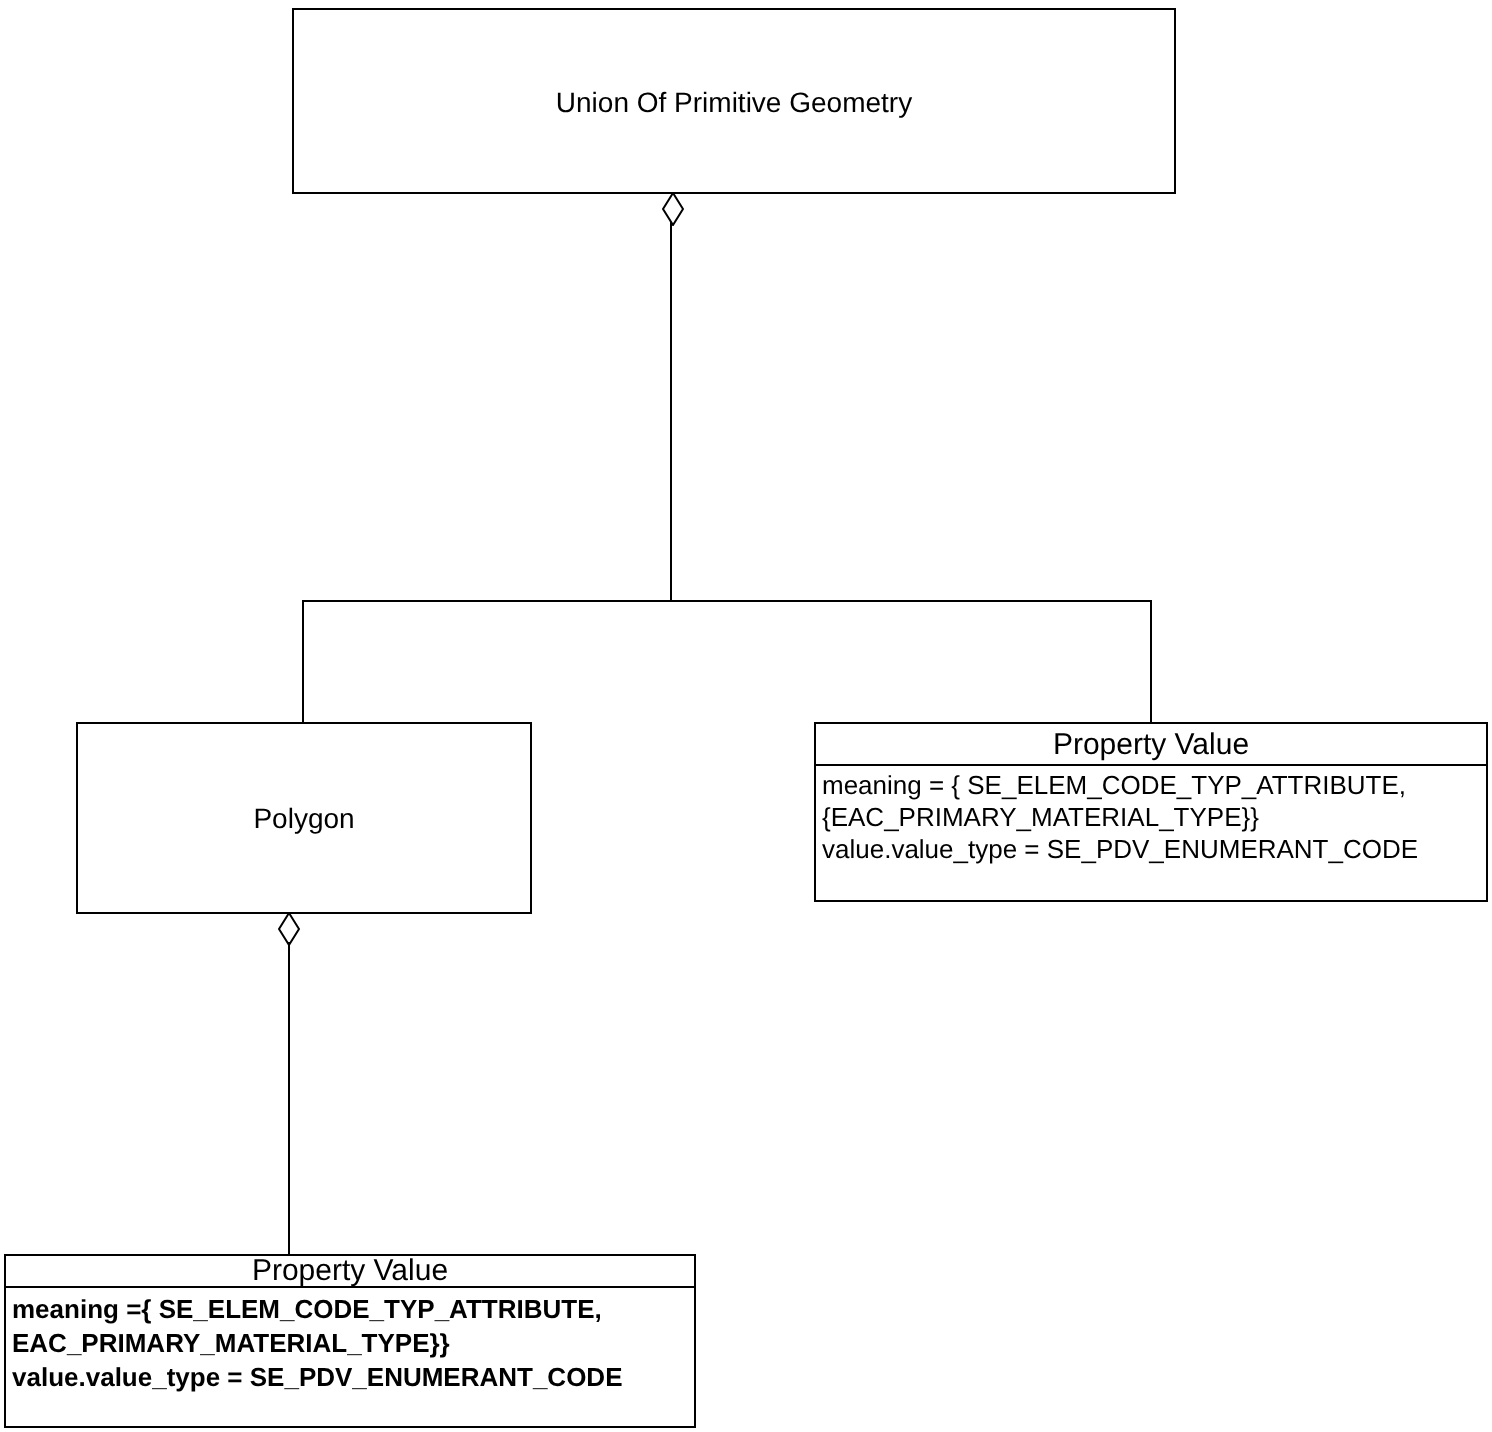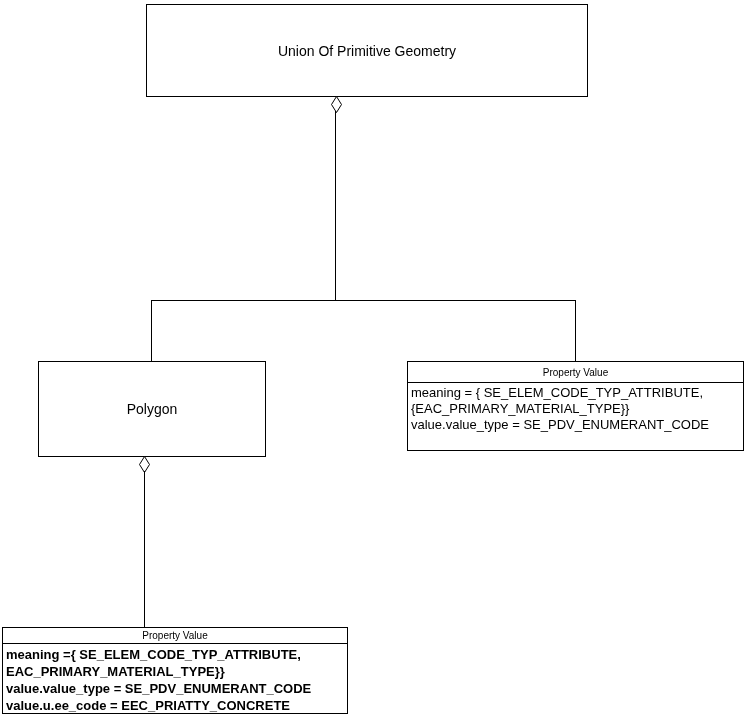--- a/index.html
+++ b/index.html
@@ -29,21 +29,21 @@
   }
   .node-union   { left: 146px; top: 4px;   width: 442px; height: 93px; }
   .node-polygon { left: 38px;  top: 361px; width: 228px; height: 96px; }
 
   .node-prop-right  { left: 407px; top: 361px; width: 337px; height: 90px; }
   .node-prop-bottom { left: 2px;   top: 627px; width: 346px; height: 87px; }
 
   .prop-title {
     border-bottom: 1px solid #000000;
     text-align: center;
-    font-size: 10px;
+    font-size: 15px;
   }
   .node-prop-right  .prop-title { height: 21px; line-height: 21px; }
   .node-prop-bottom .prop-title { height: 16px; line-height: 16px; }
 
   .prop-attrs { padding: 2px 0 0 3px; }
   .attr-line {
     font-size: 13px;
     white-space: nowrap;
   }
   .node-prop-right  .attr-line { line-height: 16px; }
@@ -96,17 +96,16 @@
       <div class="attr-line">value.value_type = SE_PDV_ENUMERANT_CODE</div>
     </div>
   </div>
 
   <div class="node node-prop-bottom">
     <div class="prop-title">Property Value</div>
     <div class="prop-attrs">
       <div class="attr-line">meaning ={ SE_ELEM_CODE_TYP_ATTRIBUTE,</div>
       <div class="attr-line">EAC_PRIMARY_MATERIAL_TYPE}}</div>
       <div class="attr-line">value.value_type = SE_PDV_ENUMERANT_CODE</div>
-      <div class="attr-line">value.u.ee_code = EEC_PRIATTY_CONCRETE</div>
     </div>
   </div>
 
 </div>
 
 </body></html>

